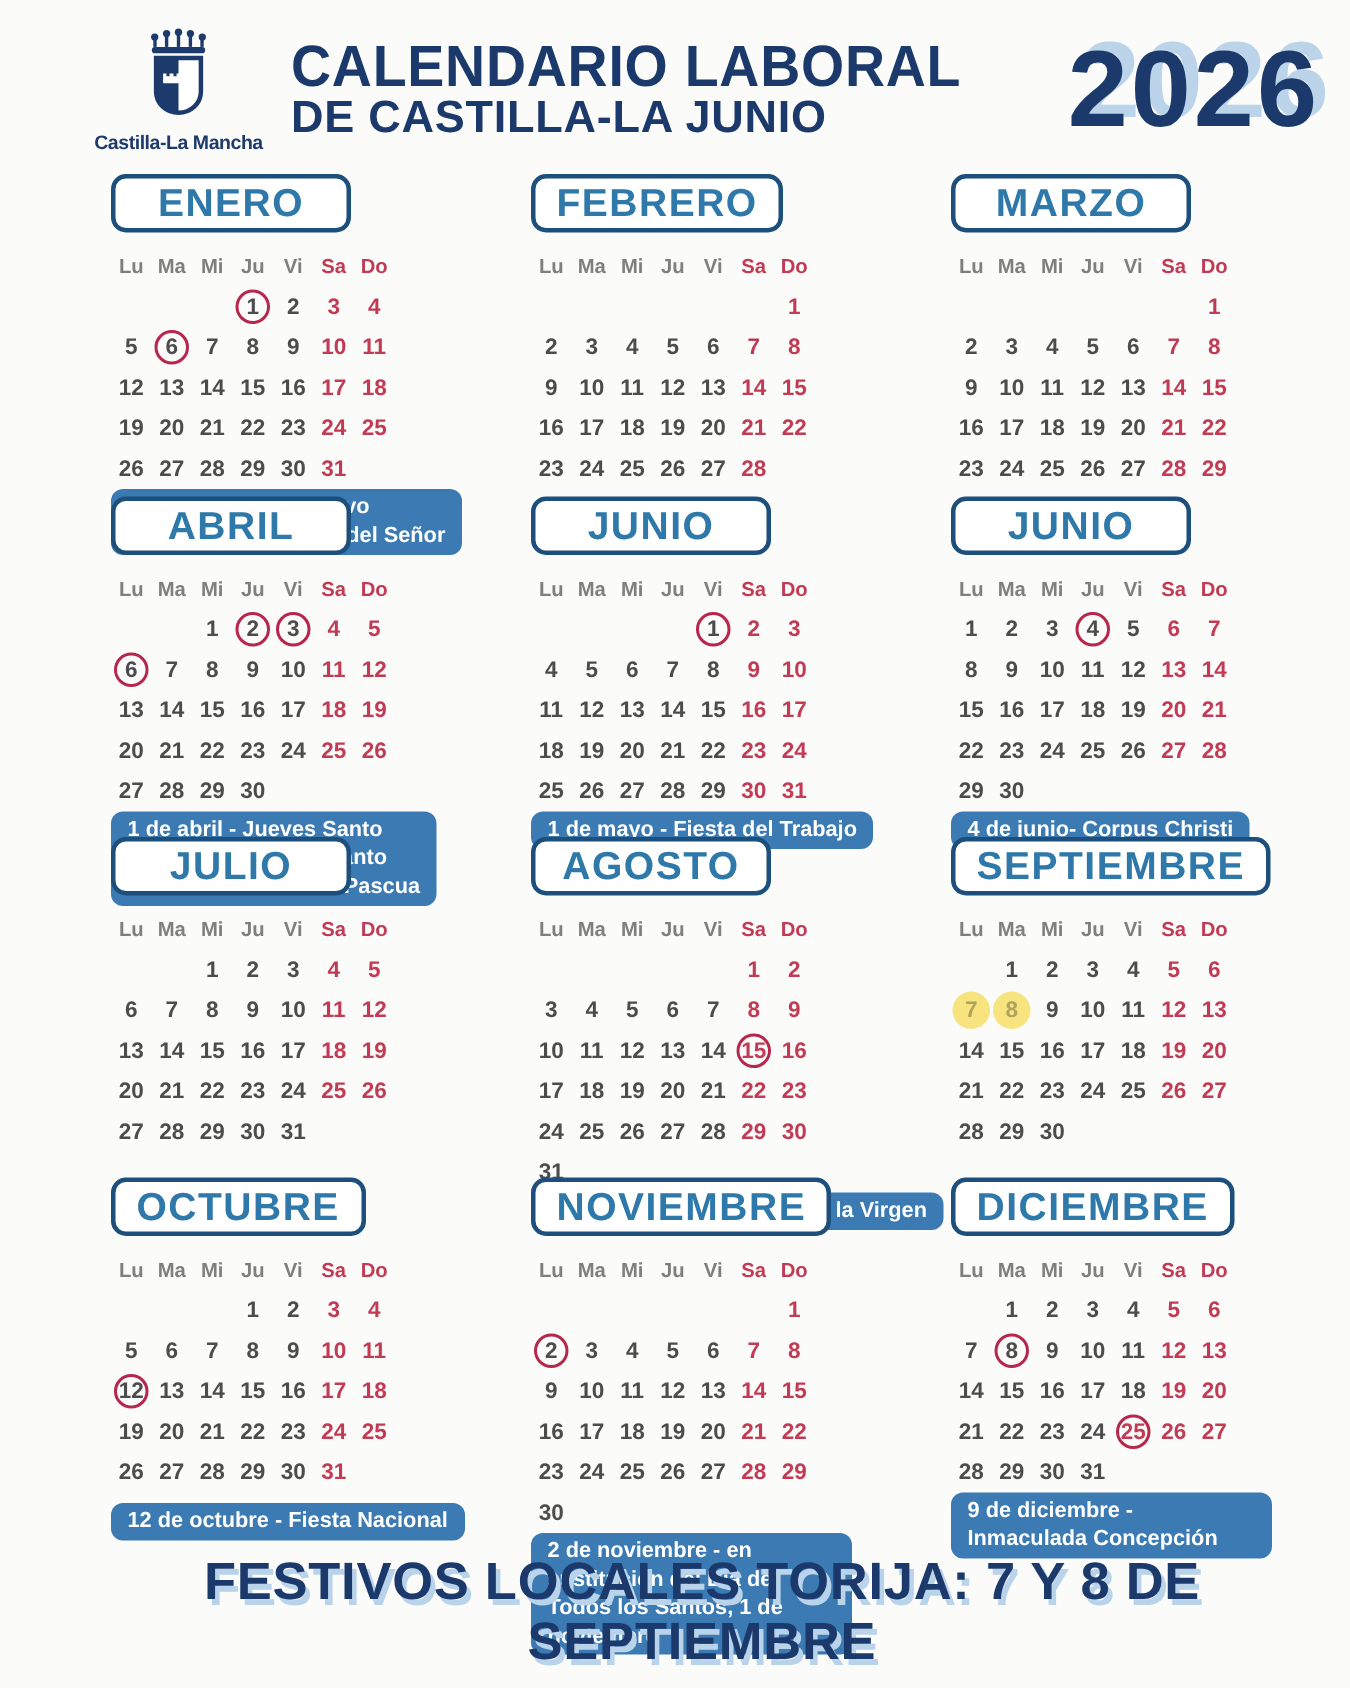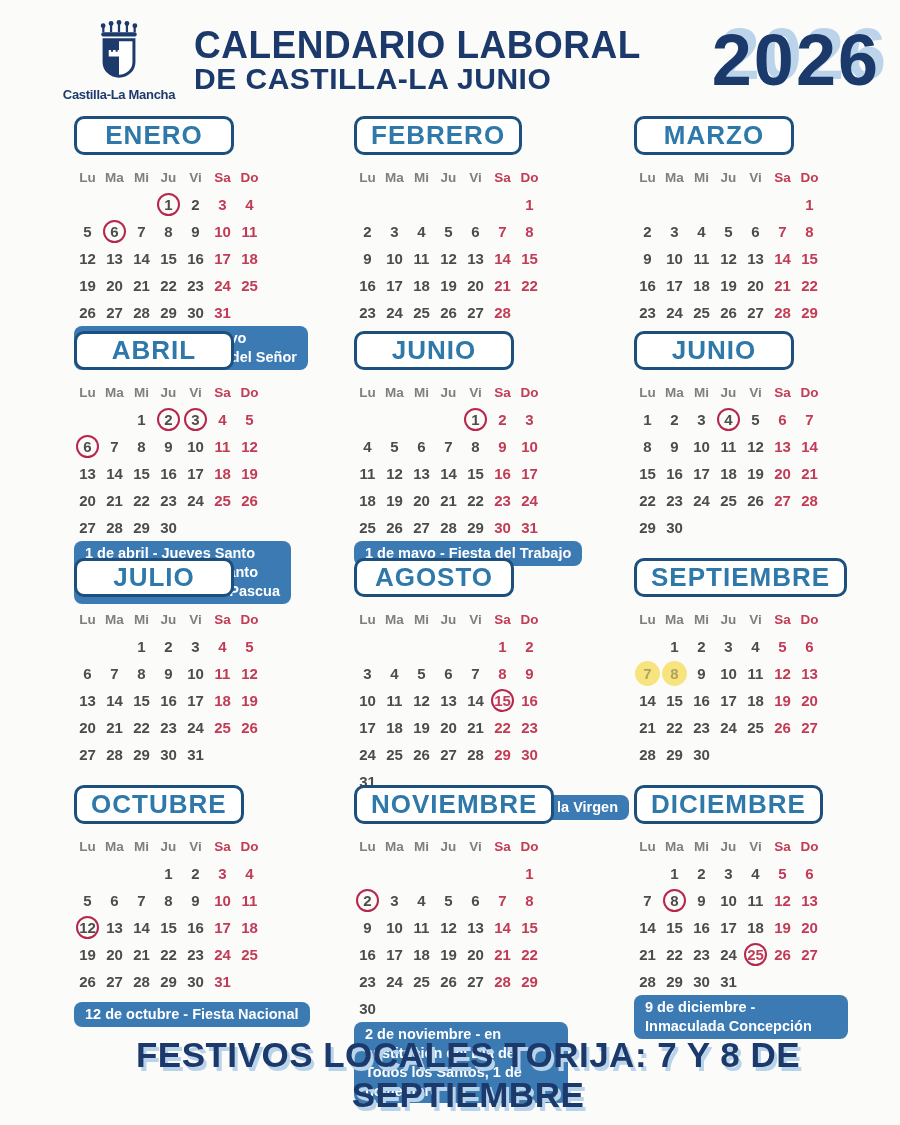--- a/index.html
+++ b/index.html
@@ -401,20 +401,23 @@
         <div class="cell">22</div>
         <div class="cell">23</div>
         <div class="cell">24</div>
         <div class="cell">25</div>
         <div class="cell">26</div>
         <div class="cell red">27</div>
         <div class="cell red">28</div>
         <div class="cell">29</div>
         <div class="cell">30</div>
       </div>
+    <div class="note">
+        <div>4 de junio- Corpus Christi</div>
+      </div>
   </div>
     <div class="month">
     <div class="mtitle">JULIO</div>
     <div class="daygrid">
         <div class="cell hdr">Lu</div>
         <div class="cell hdr">Ma</div>
         <div class="cell hdr">Mi</div>
         <div class="cell hdr">Ju</div>
         <div class="cell hdr">Vi</div>
         <div class="cell hdr red">Sa</div>

